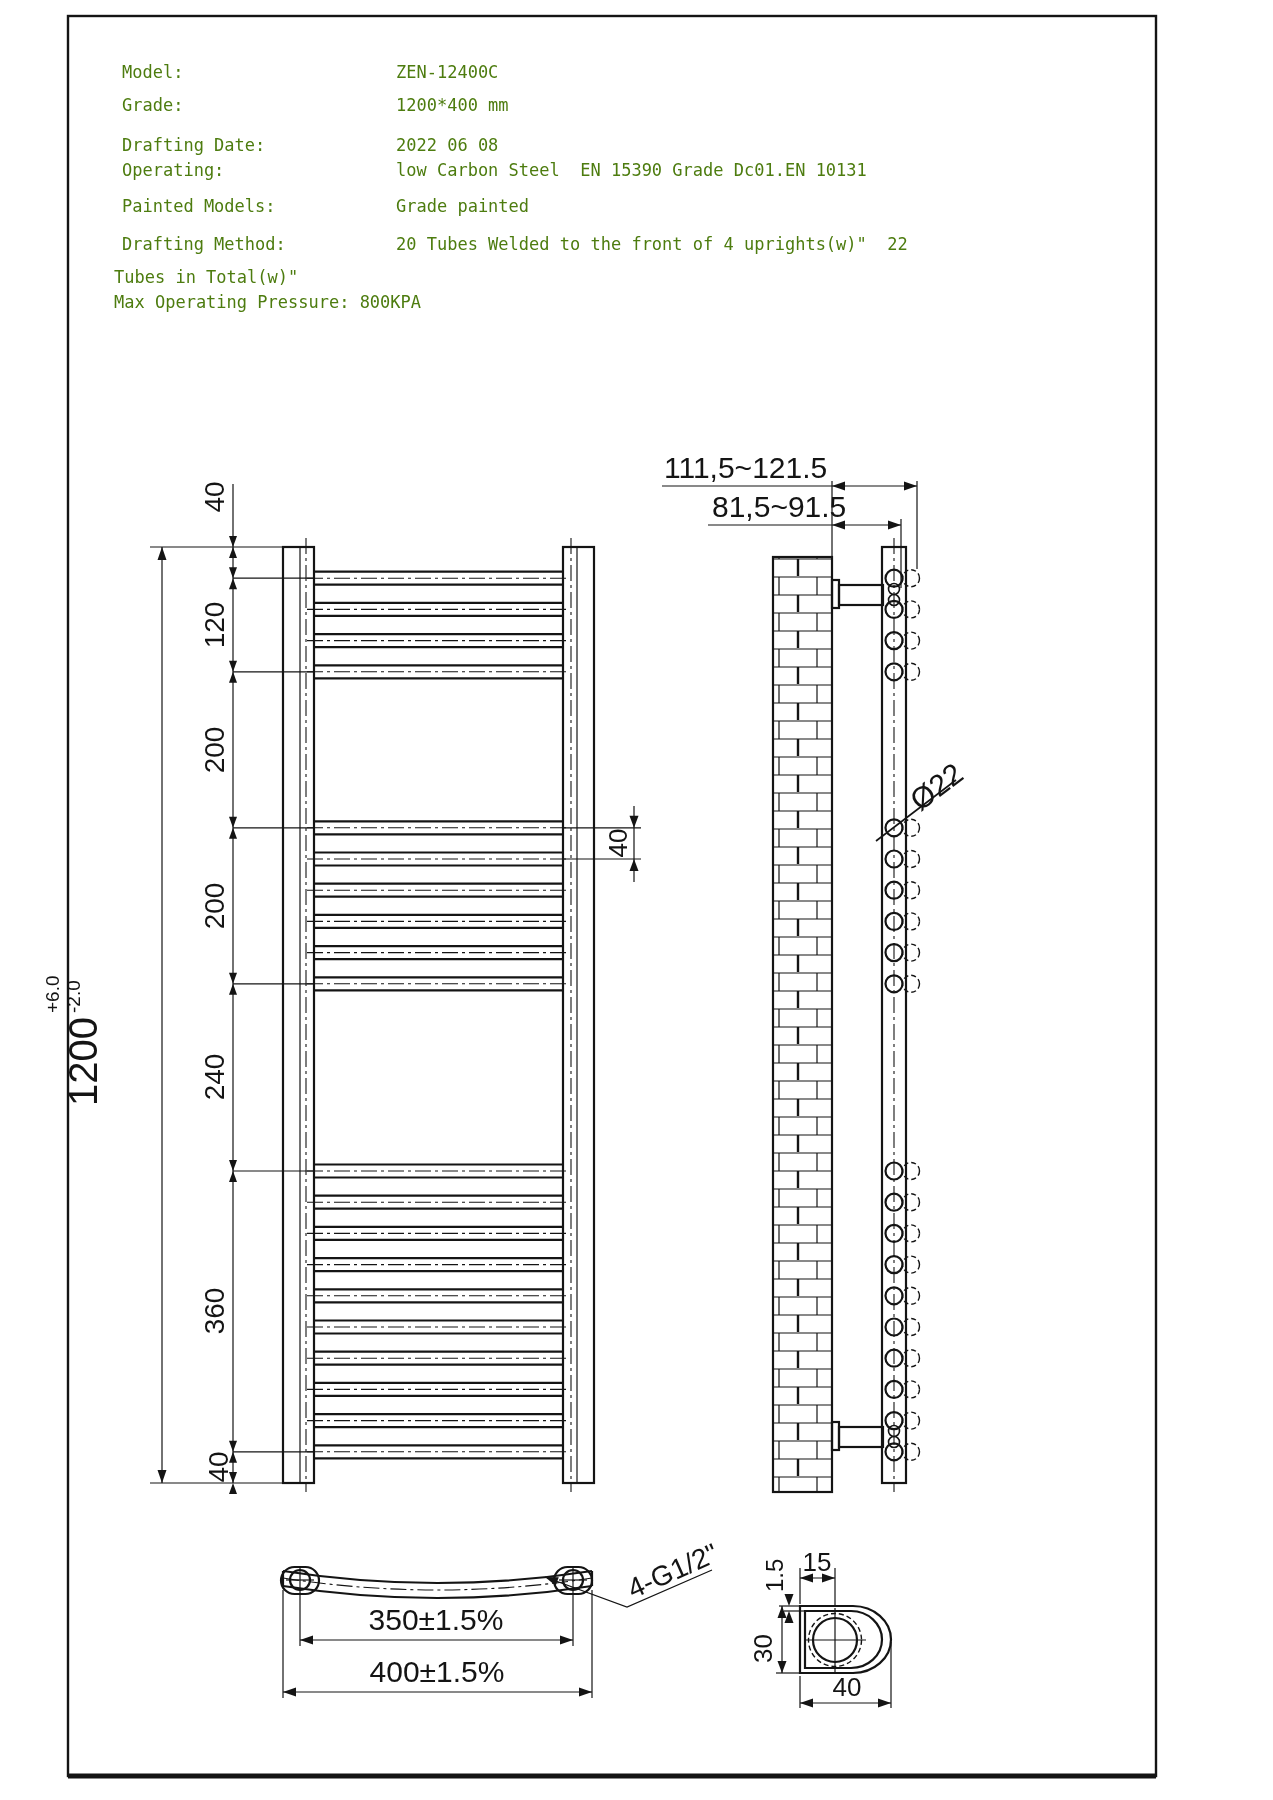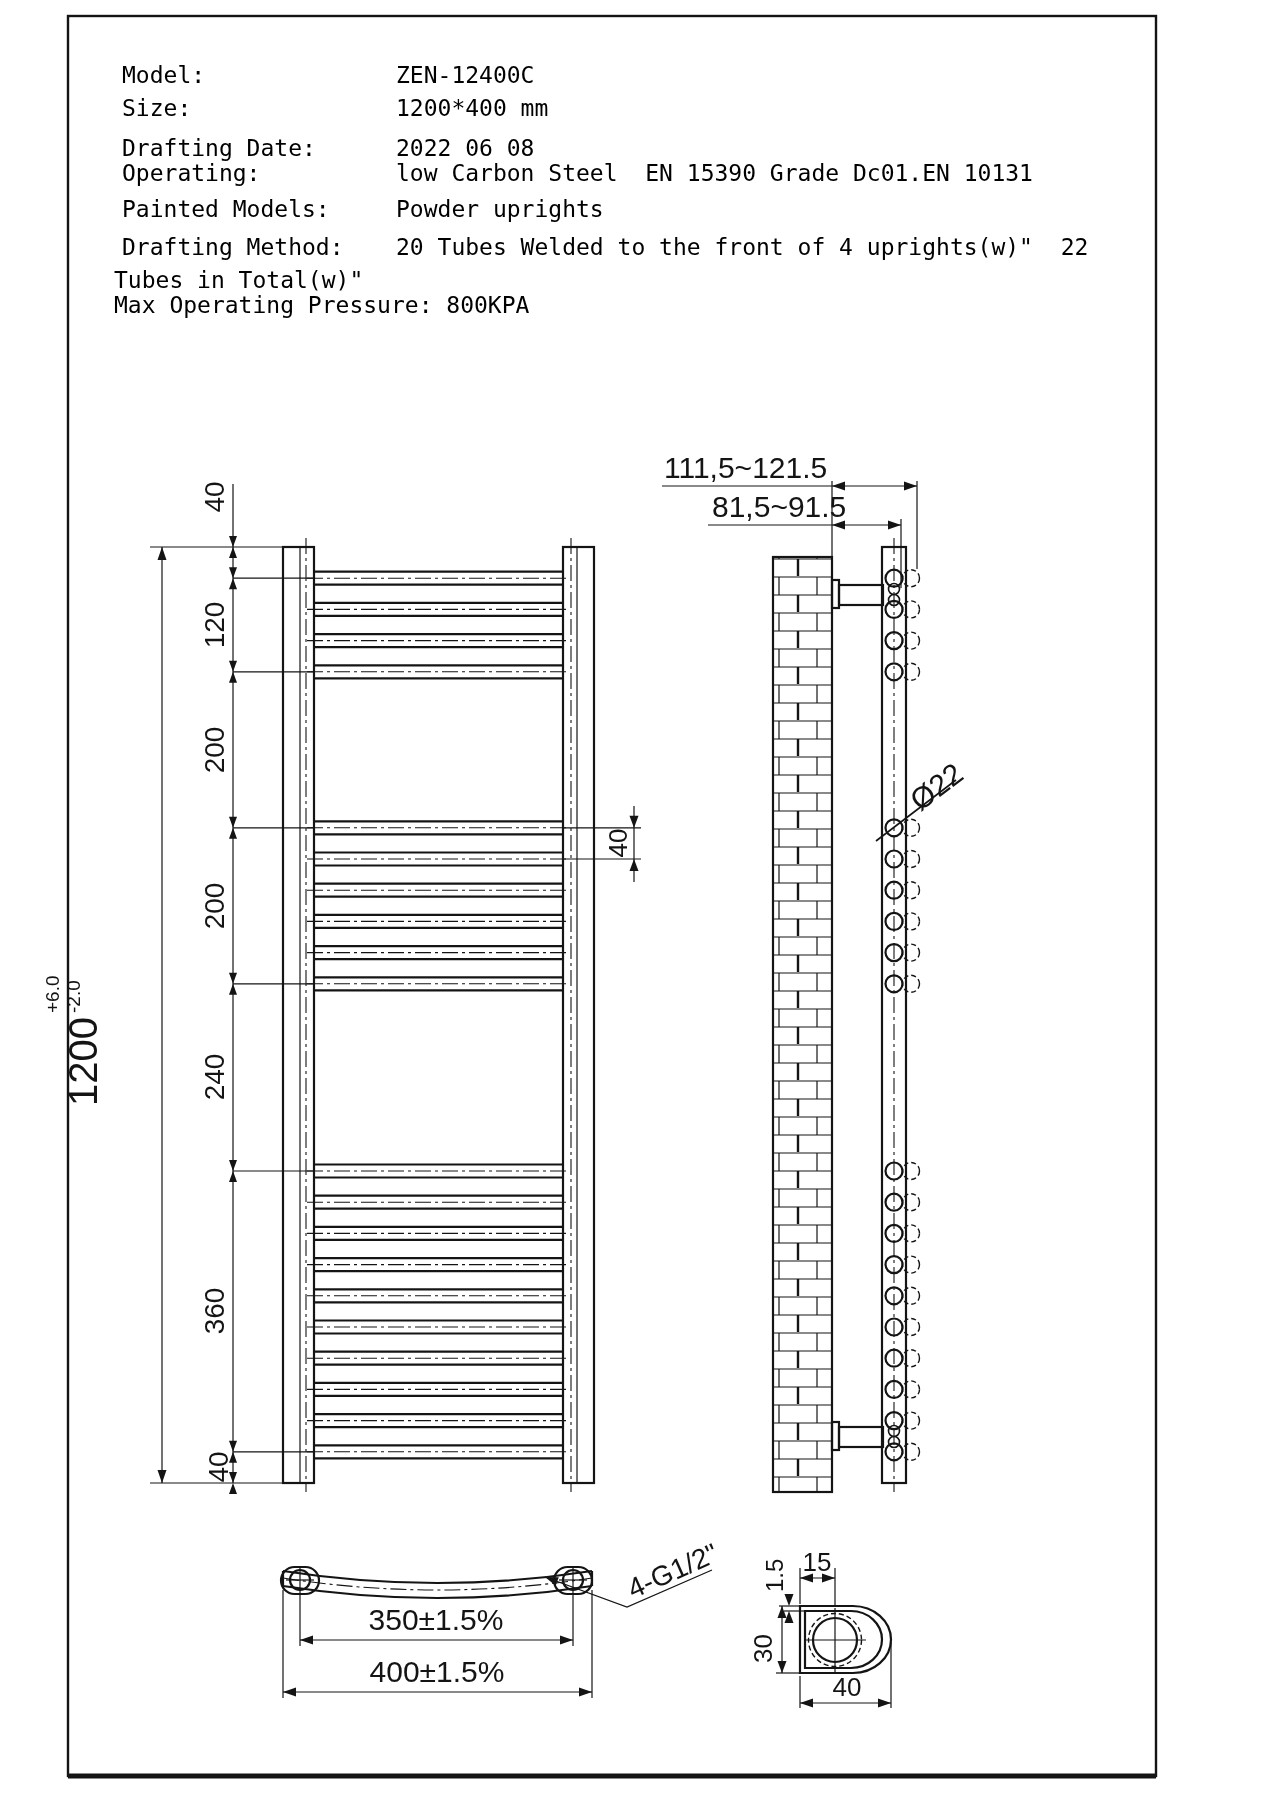--- a/index.html
+++ b/index.html
@@ -1,21 +1,21 @@
 <!DOCTYPE html>
 <html><head>
 <meta charset="utf-8">
 <style>
   html,body{margin:0;padding:0;background:#fff;}
   #page{position:relative;width:1273px;height:1800px;background:#fff;overflow:hidden;
         font-family:"Liberation Sans",sans-serif;color:#111;}
   #frame-svg{position:absolute;left:0;top:0;}
   
   .spec{position:absolute;left:0;width:1100px;white-space:pre;
-        font-family:"DejaVu Sans Mono",monospace;font-size:23px;color:#000000;}
+        font-family:"DejaVu Sans Mono",monospace;font-size:17px;color:#4d7c0f;}
   .spec .hl{display:inline-block;width:274px;}
   .row-pad{padding-left:122px;}
   .cont-pad{padding-left:114px;}
   
   .ln2{stroke:#141414;stroke-width:2.2;fill:none;}
   .ln15{stroke:#141414;stroke-width:1.6;fill:none;}
   .ln1{stroke:#141414;stroke-width:1.2;fill:none;}
   .cl{stroke:#141414;stroke-width:1.1;stroke-dasharray:16 4 3 4;fill:none;}
   .dashc{stroke:#141414;stroke-width:1.4;stroke-dasharray:5 3;fill:none;}
   .arr{fill:#141414;stroke:none;}
@@ -27,24 +27,24 @@
   .dt19{font-family:"Liberation Sans",sans-serif;font-size:19px;}
   .dt40{font-family:"Liberation Sans",sans-serif;font-size:40px;}
 </style>
 </head>
 <body>
 
 <div id="page">
 
   <div>
     <div class="spec row-pad" style="top:62px"><span class="hl">Model:</span><span>ZEN-12400C</span></div>
-    <div class="spec row-pad" style="top:95px"><span class="hl">Size:</span><span>1200*400 mm</span></div>
+    <div class="spec row-pad" style="top:95px"><span class="hl">Grade:</span><span>1200*400 mm</span></div>
     <div class="spec row-pad" style="top:135px"><span class="hl">Drafting Date:</span><span>2022 06 08</span></div>
     <div class="spec row-pad" style="top:160px"><span class="hl">Operating:</span><span>low Carbon Steel  EN 15390 Grade Dc01.EN 10131</span></div>
-    <div class="spec row-pad" style="top:196px"><span class="hl">Painted Models:</span><span>Powder uprights</span></div>
+    <div class="spec row-pad" style="top:196px"><span class="hl">Painted Models:</span><span>Grade painted</span></div>
     <div class="spec row-pad" style="top:234px"><span class="hl">Drafting Method:</span><span>20 Tubes Welded to the front of 4 uprights(w)"  22</span></div>
     <div class="spec cont-pad" style="top:267px">Tubes in Total(w)"</div>
     <div class="spec cont-pad" style="top:292px">Max Operating Pressure: 800KPA</div>
   </div>
 
   <svg id="frame-svg" width="1273" height="1800" viewBox="0 0 1273 1800">
 
     <defs>
       <pattern id="brick" patternUnits="userSpaceOnUse" width="38" height="36">
         <path d="M0,1 H38 M0,19 H38 M19,1 V19 M0.6,19 V36 M37.4,19 V36" class="ln1"></path>

